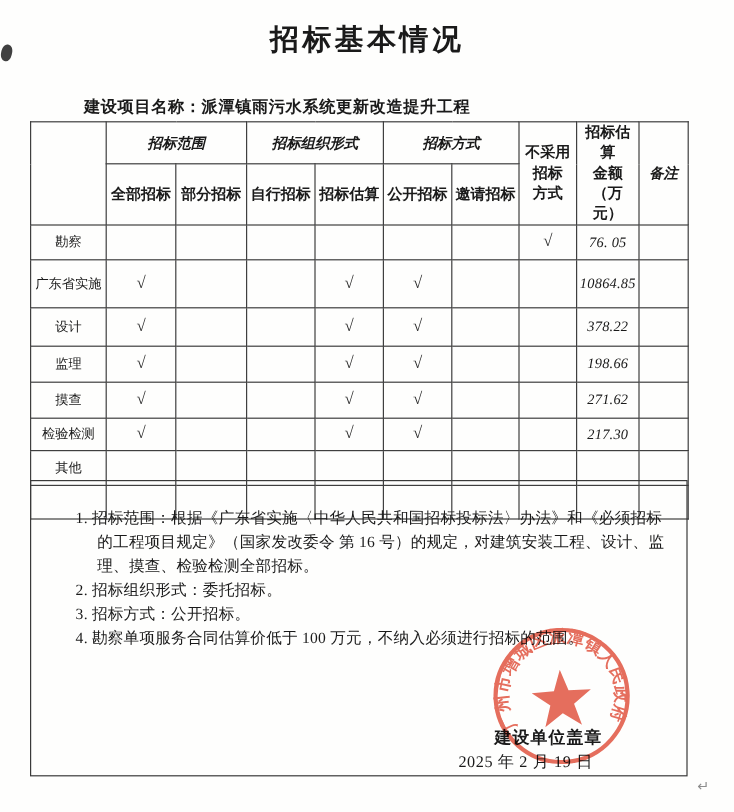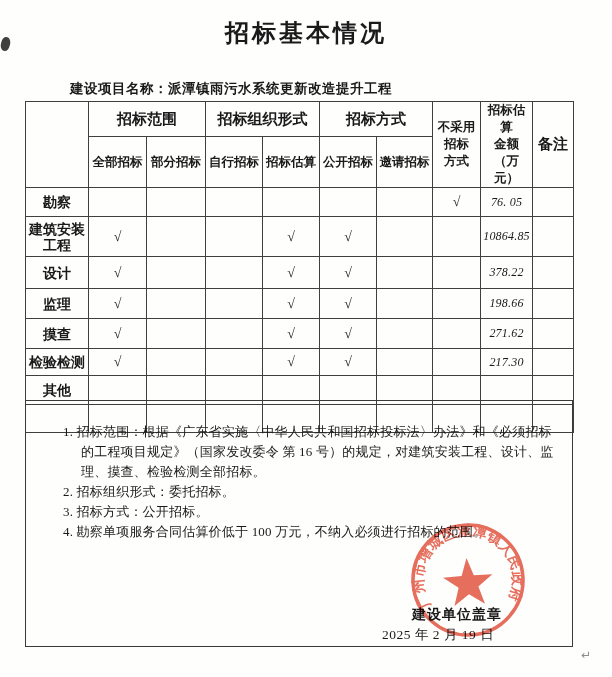--- a/index.html
+++ b/index.html
@@ -32,25 +32,25 @@
     position:absolute;top:101px;left:25px;
     width:548px;table-layout:fixed;
     border-collapse:collapse;
     border:1.5px solid #3a3a3a;
   }
   .bid-table td{
     border:1px solid #3f3f3f;
     text-align:center;vertical-align:middle;
     padding:0 1px;overflow:hidden;
   }
-  .gh{font-family:"Liberation Sans","DejaVu Sans",sans-serif;font-weight:bold;font-size:15px;}
+  .gh{font-family:"Liberation Sans","DejaVu Sans",sans-serif;font-weight:bold;font-size:12px;font-style:italic;}
   .sh{font-family:"Liberation Sans","DejaVu Sans",sans-serif;font-weight:bold;font-size:12.5px;}
   .mlh{font-family:"Liberation Sans","DejaVu Sans",sans-serif;font-weight:bold;font-size:12.5px;
        white-space:pre-line;line-height:17px;}
-  .lbl{font-family:"Liberation Sans","DejaVu Sans",sans-serif;font-weight:bold;font-size:14px;line-height:16px;}
+  .lbl{font-family:"Liberation Sans","DejaVu Sans",sans-serif;font-weight:normal;font-size:11px;line-height:16px;}
   .chk{font-size:14px;color:#2a2a2a;}
   .amt{font-size:12px;letter-spacing:.2px;font-style:italic;}
   .hr-g{height:22px}.hr-s{height:32px}
   .r0{height:29px}.r1{height:40px}.r2{height:32px}.r3{height:30px}
   .r4{height:30px}.r5{height:27px}.r6{height:29px}.r7{height:28px}
 
   .notes-box{
     position:absolute;top:400px;left:25px;width:548px;height:247px;
     border:1.5px solid #3a3a3a;box-sizing:border-box;
     padding:21px 10px 0 7px;
@@ -144,21 +144,21 @@
         <td class="chk"></td>
         <td class="chk"></td>
         <td class="chk"></td>
         <td class="chk"></td>
         <td class="chk"></td>
         <td class="chk">√</td>
         <td class="amt">76. 05</td>
         <td class="amt"></td>
       </tr>
       <tr class="r1">
-        <td class="lbl">建筑安装工程</td>
+        <td class="lbl">广东省实施</td>
         <td class="chk">√</td>
         <td class="chk"></td>
         <td class="chk"></td>
         <td class="chk">√</td>
         <td class="chk">√</td>
         <td class="chk"></td>
         <td class="chk"></td>
         <td class="amt">10864.85</td>
         <td class="amt"></td>
       </tr>

